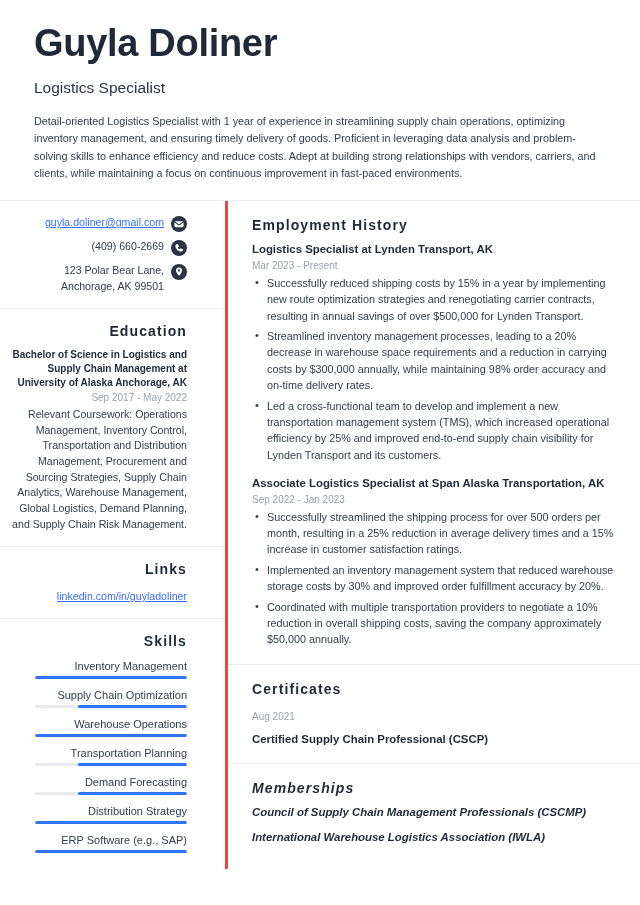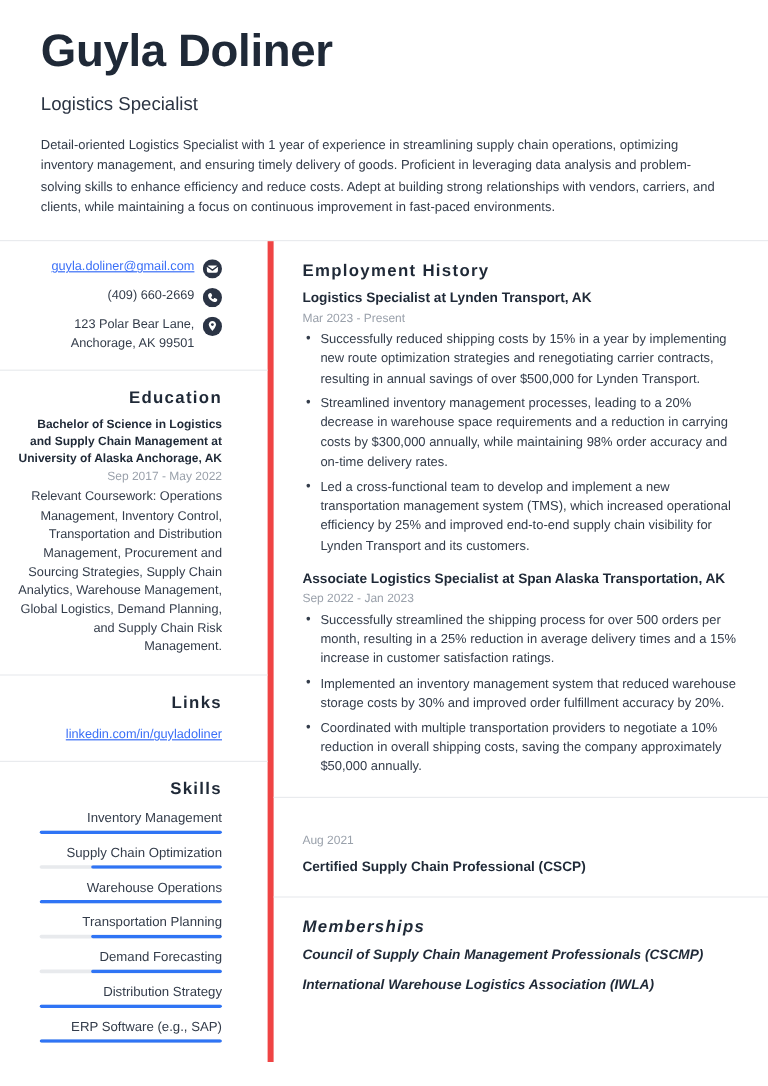--- a/index.html
+++ b/index.html
@@ -54,21 +54,21 @@
 
   
   .columns {
     display: flex;
     align-items: stretch;
     width: 100%;
   }
   .col-left {
     width: 228px;
     flex: 0 0 228px;
-    border-right: 5px solid #ef4444;
+    border-right: 3px solid #ef4444;
   }
   .col-right {
     flex: 1 1 auto;
     min-width: 0;
   }
 
   
   .lblock {
     padding: 14px 38px 14px 12px;
     text-align: right;
@@ -365,20 +365,21 @@
       <ul class="bullets">
         <li>Successfully streamlined the shipping process for over 500 orders per month, resulting in a 25% reduction in average delivery times and a 15% increase in customer satisfaction ratings.</li>
                 <li>Implemented an inventory management system that reduced warehouse storage costs by 30% and improved order fulfillment accuracy by 20%.</li>
                 <li>Coordinated with multiple transportation providers to negotiate a 10% reduction in overall shipping costs, saving the company approximately $50,000 annually.</li>
       </ul>
     </div>
           </div>
       </div>
 
       <div class="rblock">
+        <div class="sec-title-r">Certificates</div>
         <div id="certificates-list">
     <div class="entry">
       <div class="entry-date">Aug 2021</div>
     </div>
     <div class="entry">
       <div class="entry-title">Certified Supply Chain Professional (CSCP)</div>
     </div>
           </div>
       </div>
 

